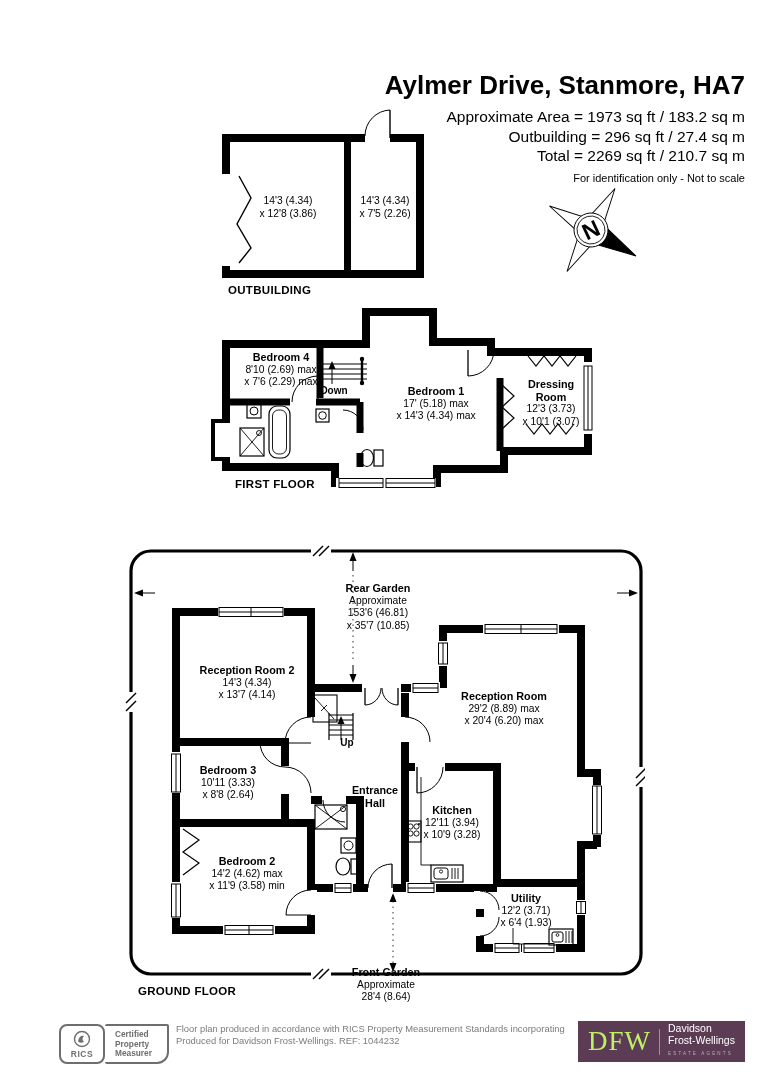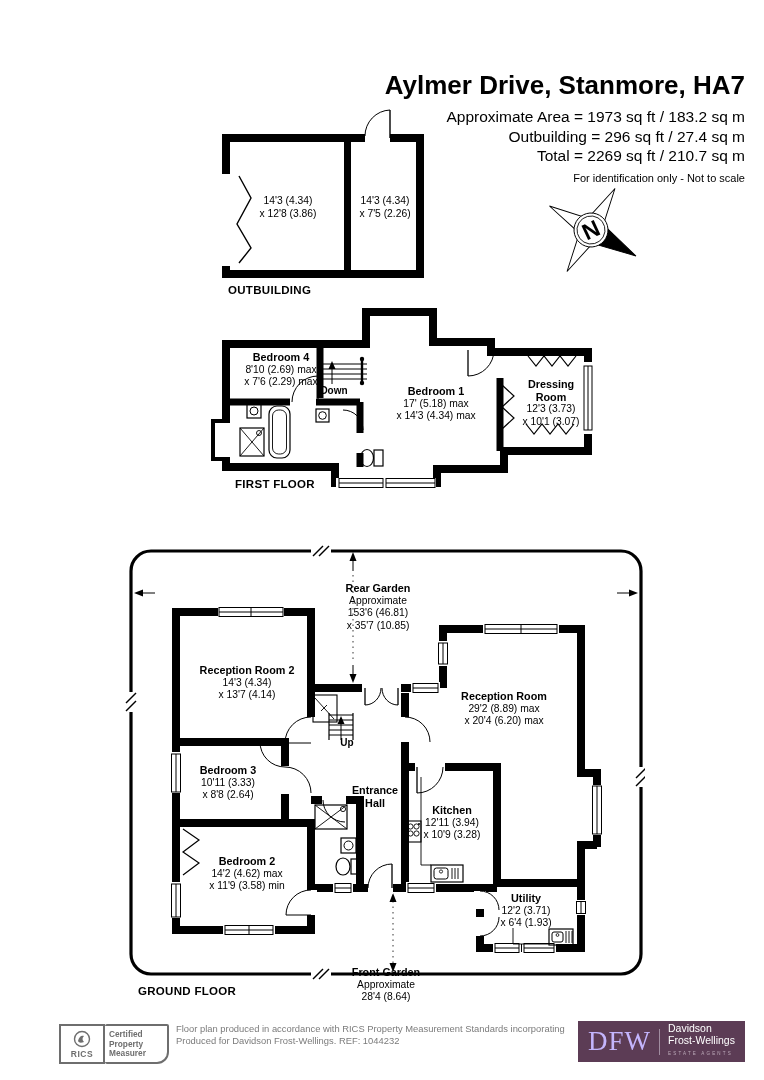--- a/index.html
+++ b/index.html
@@ -17,31 +17,31 @@
   .rlabel { position:absolute; transform:translateX(-50%); text-align:center;
             font-size:10.3px; line-height:12.5px; white-space:nowrap; color:#000; }
   .rlabel .rname { font-weight:bold; font-size:10.8px; }
   .rlabel.wrap { white-space:normal; }
   .floorlabel { position:absolute; font-weight:bold; font-size:11.5px; letter-spacing:.3px; }
   .stairlabel { position:absolute; transform:translateX(-50%); font-weight:bold; font-size:10px; }
   svg { position:absolute; }
   
   .footer { position:absolute; left:0; top:1015px; width:764px; height:60px; }
   .rics { position:absolute; left:59px; top:9px; height:40px; display:flex; }
-  .rics .embox { width:46px; height:40px; border:2px solid #6e6e6e; border-radius:0;
+  .rics .embox { width:46px; height:40px; border:2px solid #6e6e6e; border-radius:8px;
                  display:flex; flex-direction:column; align-items:center; justify-content:center; }
   .rics .embox .ricsname { font-size:8.5px; font-weight:bold; color:#6e6e6e; letter-spacing:.5px; margin-top:1px;}
   .rics .certbox { width:64px; height:40px; border:2px solid #6e6e6e; border-left:none;
-                   border-radius:2px 2px 12px 2px; padding:4px 0 0 4px; }
+                   border-radius:2px 2px 12px 2px; padding:4px 0 0 10px; }
   .rics .certbox div { font-size:8.3px; font-weight:bold; color:#6e6e6e; line-height:9.6px; }
   .disc { position:absolute; left:176px; top:8px; width:390px; font-size:9.4px;
           color:#7b7b7b; line-height:11.5px; }
   .dfw { position:absolute; left:578px; top:6px; width:167px; height:41px;
          display:flex; align-items:center; padding:0 10px; gap:8px; }
-  .dfw .initials { font-family:"Liberation Serif", serif; font-size:27px; color:#c4b5fd;
+  .dfw .initials { font-family:"Liberation Serif", serif; font-size:27px; color:#bef264;
                    letter-spacing:1px; line-height:27px; }
   .dfw .divider { width:1px; height:26px; background:#a08da0; }
   .dfw .names { color:#fff; font-size:10.5px; line-height:11.5px; }
   .dfw .tagline { font-size:4.5px; letter-spacing:2.2px; color:#bcaab9; margin-top:2px; }
 </style>
 </head>
 <body>
 
 <div class="page">
 

